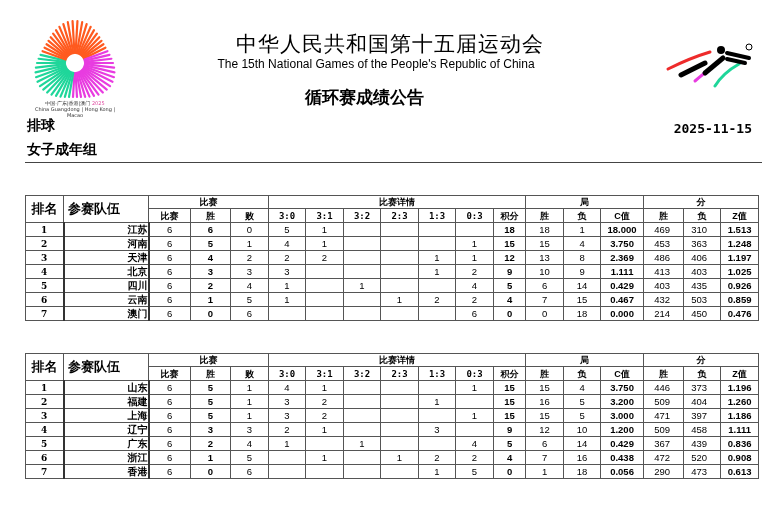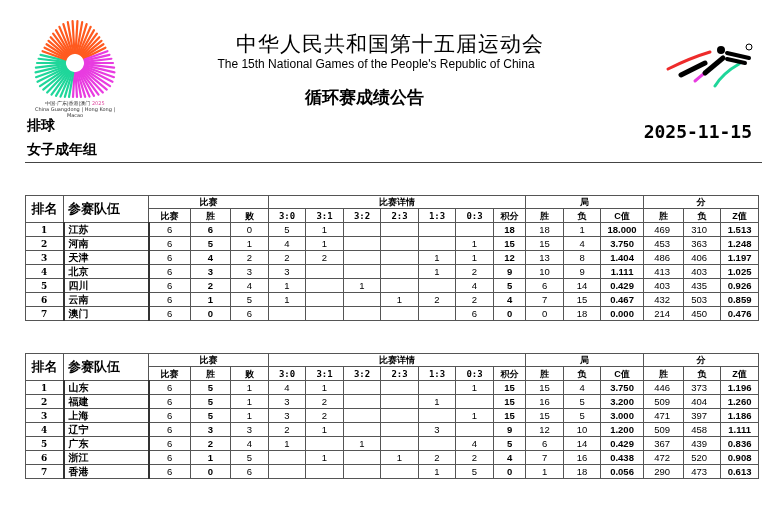--- a/index.html
+++ b/index.html
@@ -5,31 +5,31 @@
   html, body { margin:0; padding:0; background:#ffffff; }
   body { width:780px; height:505px; position:relative; overflow:hidden; font-family:"DejaVu Sans", "Liberation Sans", sans-serif; color:#000; }
   .logo { position:absolute; left:30px; top:18px; width:90px; height:95px; }
   .logo-caption { position:absolute; left:30px; top:100px; width:90px; font-size:5px; line-height:6px; color:#333; text-align:center; }
   .logo-caption .yr { color:#e04aa0; }
   .title-cn { position:absolute; left:0; width:780px; top:30px; text-align:center; font-size:21px; letter-spacing:1px; }
   .title-en { position:absolute; left:0; width:752px; top:57px; text-align:center; font-size:12px; font-family:"Liberation Sans", sans-serif; }
   .subtitle { position:absolute; left:0; width:729px; top:86px; text-align:center; font-size:17px; font-weight:bold; }
   .sport { position:absolute; left:27px; top:117px; font-size:14px; font-weight:bold; }
   .group { position:absolute; left:27px; top:141px; font-size:14px; font-weight:bold; }
-  .date { position:absolute; right:28px; top:121px; font-size:18px; font-weight:bold; font-family:"DejaVu Sans Mono", monospace; }
+  .date { position:absolute; right:28px; top:121px; font-size:13px; font-weight:bold; font-family:"DejaVu Sans Mono", monospace; }
   .hr { position:absolute; left:25px; width:737px; top:162px; border-top:1.5px solid #444; }
   .pict { position:absolute; left:665px; top:38px; width:100px; height:50px; }
 
   table.res { position:absolute; left:25px; border-collapse:collapse; table-layout:fixed; width:733px; font-family:"Liberation Sans", sans-serif; }
   table.res td, table.res th { border:1px solid #555; padding:0; height:13px; font-size:9.5px; text-align:center; line-height:12px; }
   table.res th { font-weight:bold; font-size:9px; }
   table.res th.big { font-size:13px; height:26px; }
   table.res th.grp { height:12px; }
   table.res td.rank { font-weight:bold; font-family:"DejaVu Serif", serif; font-size:9px; border-right:2px solid #333; }
-  table.res td.team { text-align:left; padding-left:4px; font-weight:bold; font-size:10px; border-right:2px solid #333; }
+  table.res td.team { text-align:right; padding-left:4px; font-weight:bold; font-size:10px; border-right:2px solid #333; }
   table.res td.b { font-weight:bold; }
   table.res td.r { text-align:right; padding-right:13px; }
   table.res th.mono { font-family:"DejaVu Sans Mono", monospace;margin-left:24px; }
   table.res tr.thick td { border-top:1.8px solid #333; }
   #t1 { top:195px; }
   #t2 { top:353px; }
 </style>
 </head>
 <body>
 
@@ -214,21 +214,21 @@
         <td class="">2</td>
         <td class="">2</td>
         <td class="">2</td>
         <td class=""></td>
         <td class=""></td>
         <td class="">1</td>
         <td class="">1</td>
         <td class="b">12</td>
         <td class="">13</td>
         <td class="">8</td>
-        <td class="b">1.404</td>
+        <td class="b">2.369</td>
         <td class="r">486</td>
         <td class="r">406</td>
         <td class="b">1.197</td>
       </tr>
       <tr class="">
         <td class="rank">4</td>
         <td class="team">北京</td>
         <td class="">6</td>
         <td class="b">3</td>
         <td class="">3</td>

